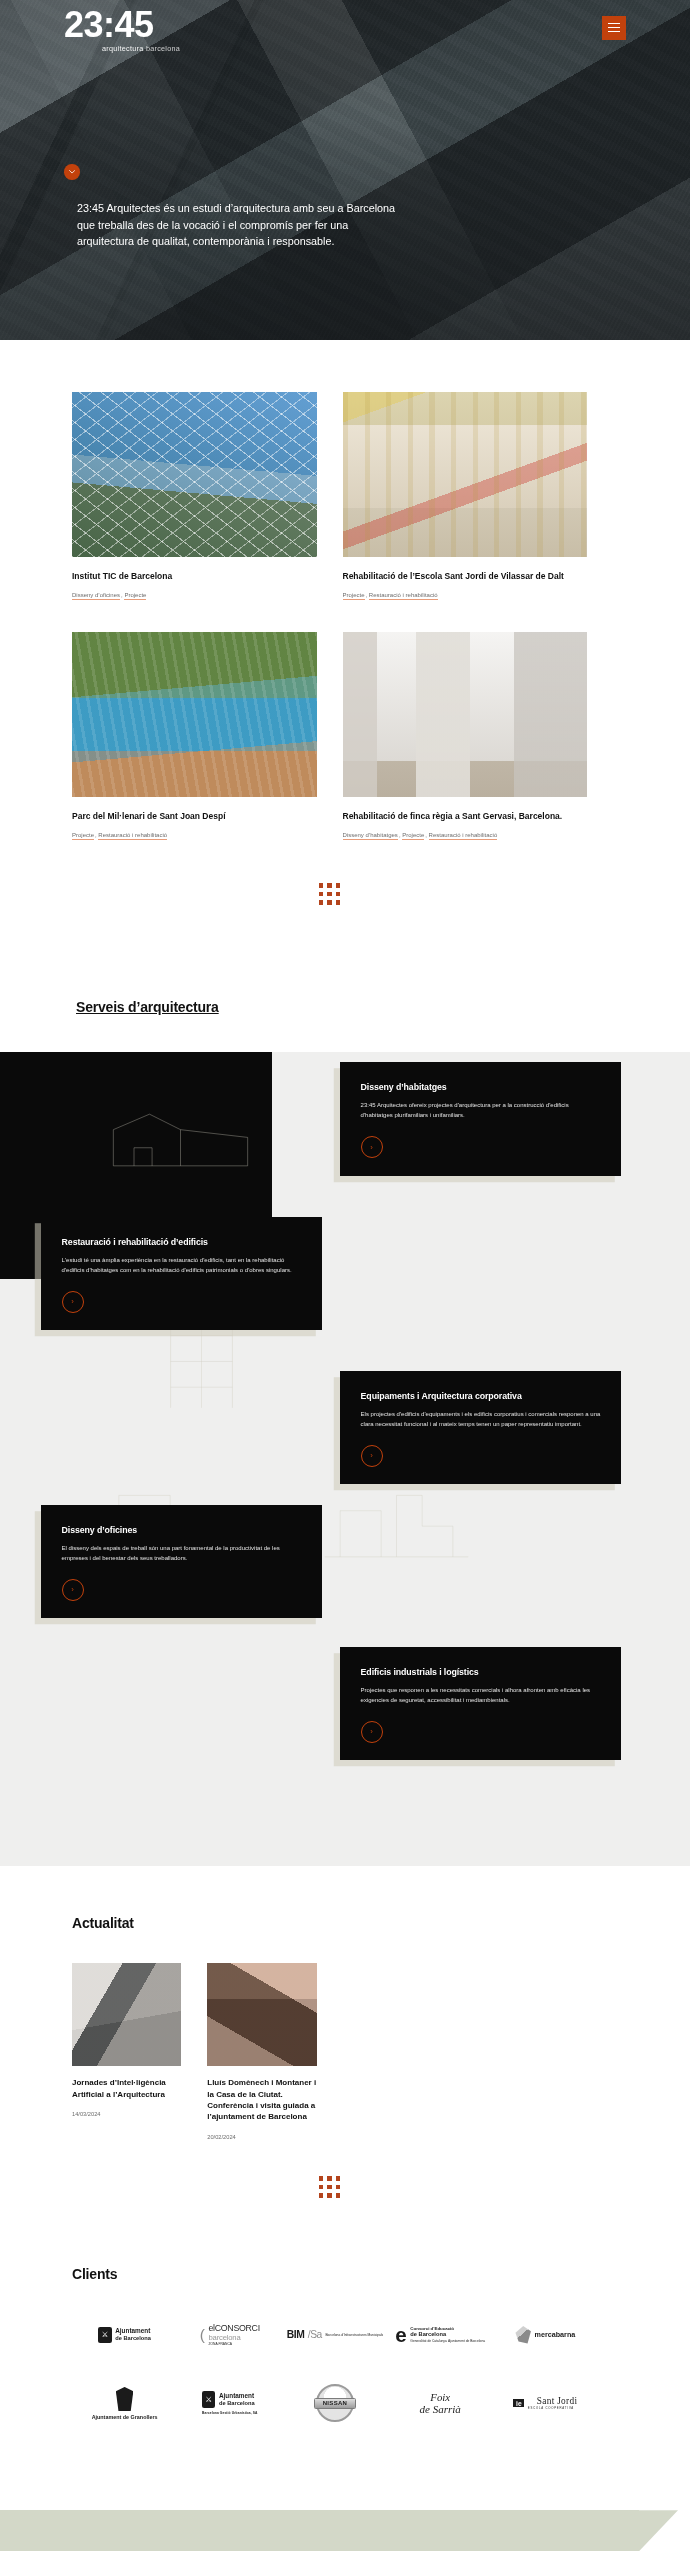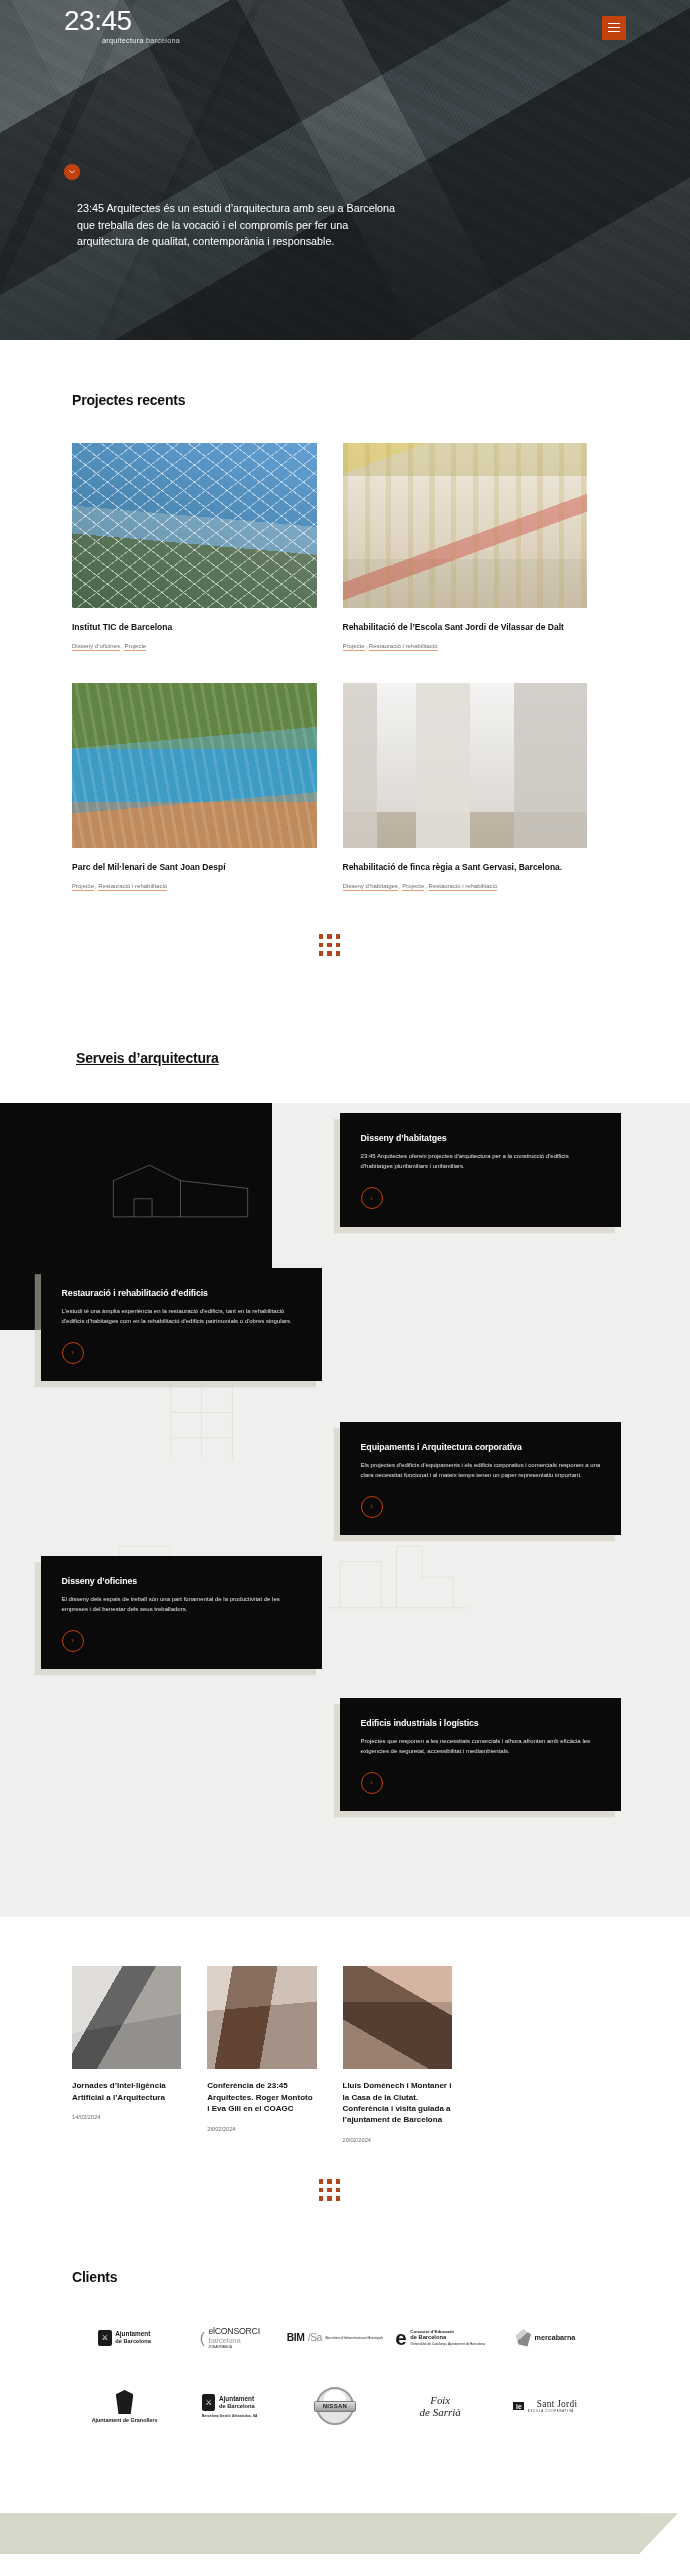--- a/index.html
+++ b/index.html
@@ -42,21 +42,21 @@
   }
   .hero-scrim{
     position:absolute;inset:0;
     background:linear-gradient(180deg, rgba(20,22,24,.30) 0%, rgba(20,22,24,.18) 35%, rgba(20,22,24,.52) 100%);
   }
   .hero-logo{
     position:absolute;left:64px;top:7.2px;z-index:5;
     color:#fff;line-height:1;
   }
   .hero-logo .big{
-    font-size:28px;font-weight:normal;letter-spacing:-0.5px;display:block;
+    font-size:36px;font-weight:bold;letter-spacing:-0.5px;display:block;
   }
   .hero-logo .sub{
     font-size:7.2px;letter-spacing:0.3px;display:block;margin-top:1.5px;opacity:.95;
     text-align:right;
     padding-left:38px;
   }
   .hero-logo .sub .b{opacity:.8;}
   .menu-btn{
     position:absolute;right:64px;top:15.5px;z-index:6;
     width:24px;height:24px;background:#c2410c;
@@ -283,21 +283,20 @@
       <svg width="6.2" height="4.1" viewBox="0 0 12 8" aria-hidden="true">
           <path d="M1 1L6 6L11 1" stroke="#fff" stroke-width="1.6" fill="none" stroke-linecap="round"></path>
         </svg>
     </div>
 
     <p class="hero-copy">23:45 Arquitectes és un estudi d’arquitectura amb seu a Barcelona que treballa des de la vocació i el compromís per fer una arquitectura de qualitat, contemporània i responsable.</p>
   </section>
 
   <section class="projects">
     <div class="inner">
-      <h2 class="sec-title">Projectes recents</h2>
 
       <div class="proj-grid">
 
         <article>
           <div class="proj-thumb ph-tic"></div>
           <h3 class="proj-title">Institut TIC de Barcelona</h3>
           <div class="proj-tags">
             <span>Disseny d’oficines</span>,
             <span>Projecte</span>
           </div>
@@ -417,35 +416,31 @@
             <span>›</span>
           </div>
       </div>
 
       <div style="height:752px;"></div>
     </div>
   </section>
 
   <section class="news">
     <div class="inner">
+      <h2 class="sec-title">Actualitat</h2>
 
       <div class="news-grid">
 
 
         <article>
           <div class="news-thumb nh-2"></div>
           <h3 class="news-title">Jornades d’Intel·ligència Artificial a l’Arquitectura</h3>
           <div class="news-date">14/03/2024</div>
         </article>
 
-        <article>
-          <div class="news-thumb nh-3"></div>
-          <h3 class="news-title">Conferència de 23:45 Arquitectes. Roger Montoto i Eva Gili en el COAGC</h3>
-          <div class="news-date">28/02/2024</div>
-        </article>
 
         <article>
           <div class="news-thumb nh-4"></div>
           <h3 class="news-title">Lluís Domènech i Montaner i la Casa de la Ciutat. Conferència i visita guiada a l’ajuntament de Barcelona</h3>
           <div class="news-date">20/02/2024</div>
         </article>
 
       </div>
 
       <div style="margin-top:36px;">

